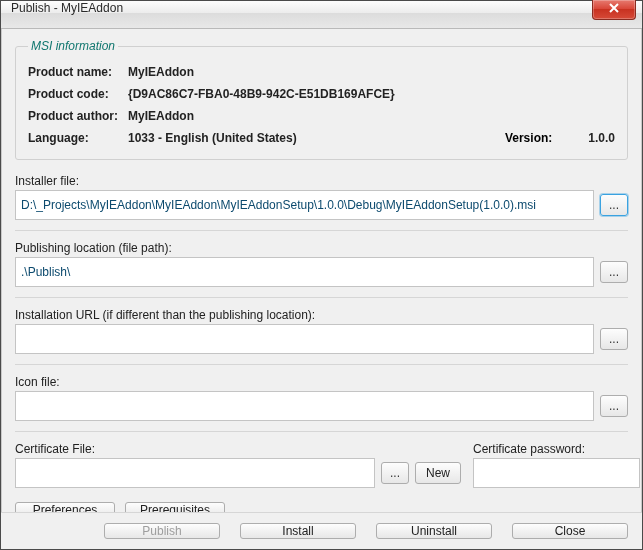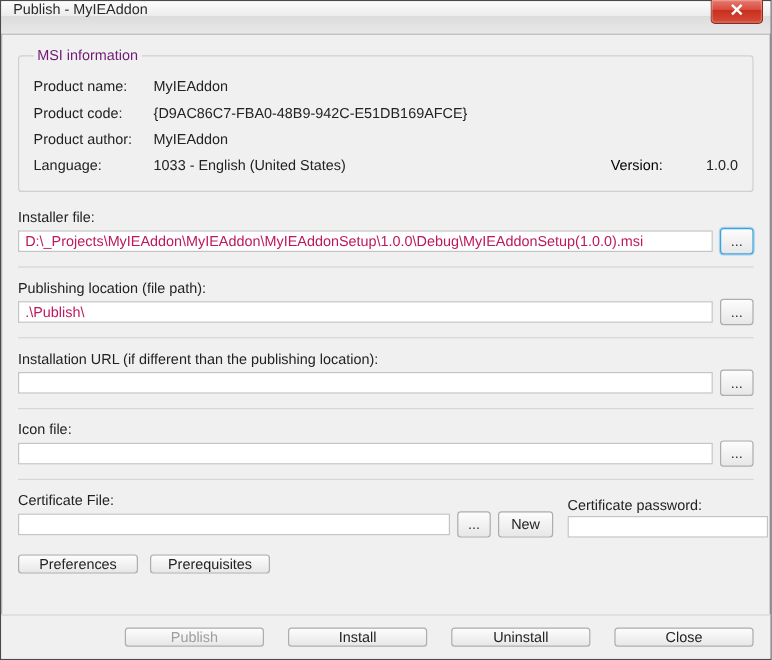--- a/index.html
+++ b/index.html
@@ -50,47 +50,49 @@
 .content {
   padding: 10px 14px 12px 14px;
 }
 fieldset.msi {
   border: 1px solid #d0d0d0;
   border-radius: 3px;
   padding: 8px 12px 10px 12px;
   margin: 0 0 14px 0;
 }
 fieldset.msi legend {
-  color: #701a75;
+  color: #0f766e;
   padding: 0 3px;
+  font-style: italic;
 }
 .msi-row {
   display: flex;
   padding: 4px 0;
   align-items: center;
+  font-weight: bold;
 }
 .msi-row .label { width: 100px; color:#222; }
 .msi-row .value { color:#222; }
 .msi-row .version-label { margin-left:auto; margin-right:36px; }
 .field-block { margin: 0 0 10px 0; }
 .field-label { color:#222; margin-bottom: 2px; }
 .sep { height:1px; background:#d6d6d6; margin: 0 0 10px 0; }
 .input-row {
   display:flex;
   gap:6px;
   align-items:center;
 }
 input.text {
   flex:1;
-  height:18px;
+  height:30px;
   background:#fff;
   border:1px solid #c4c4c4;
   padding:2px 5px;
   font: inherit;
-  color:#be185d;
+  color:#0c4a6e;
 }
 .browse {
   width:28px;
   height:22px;
   background: linear-gradient(to bottom, #fdfdfd, #e7e7e7);
   border:1px solid #adadad;
   border-radius:3px;
   display:flex;
   align-items:center;
   justify-content:center;

